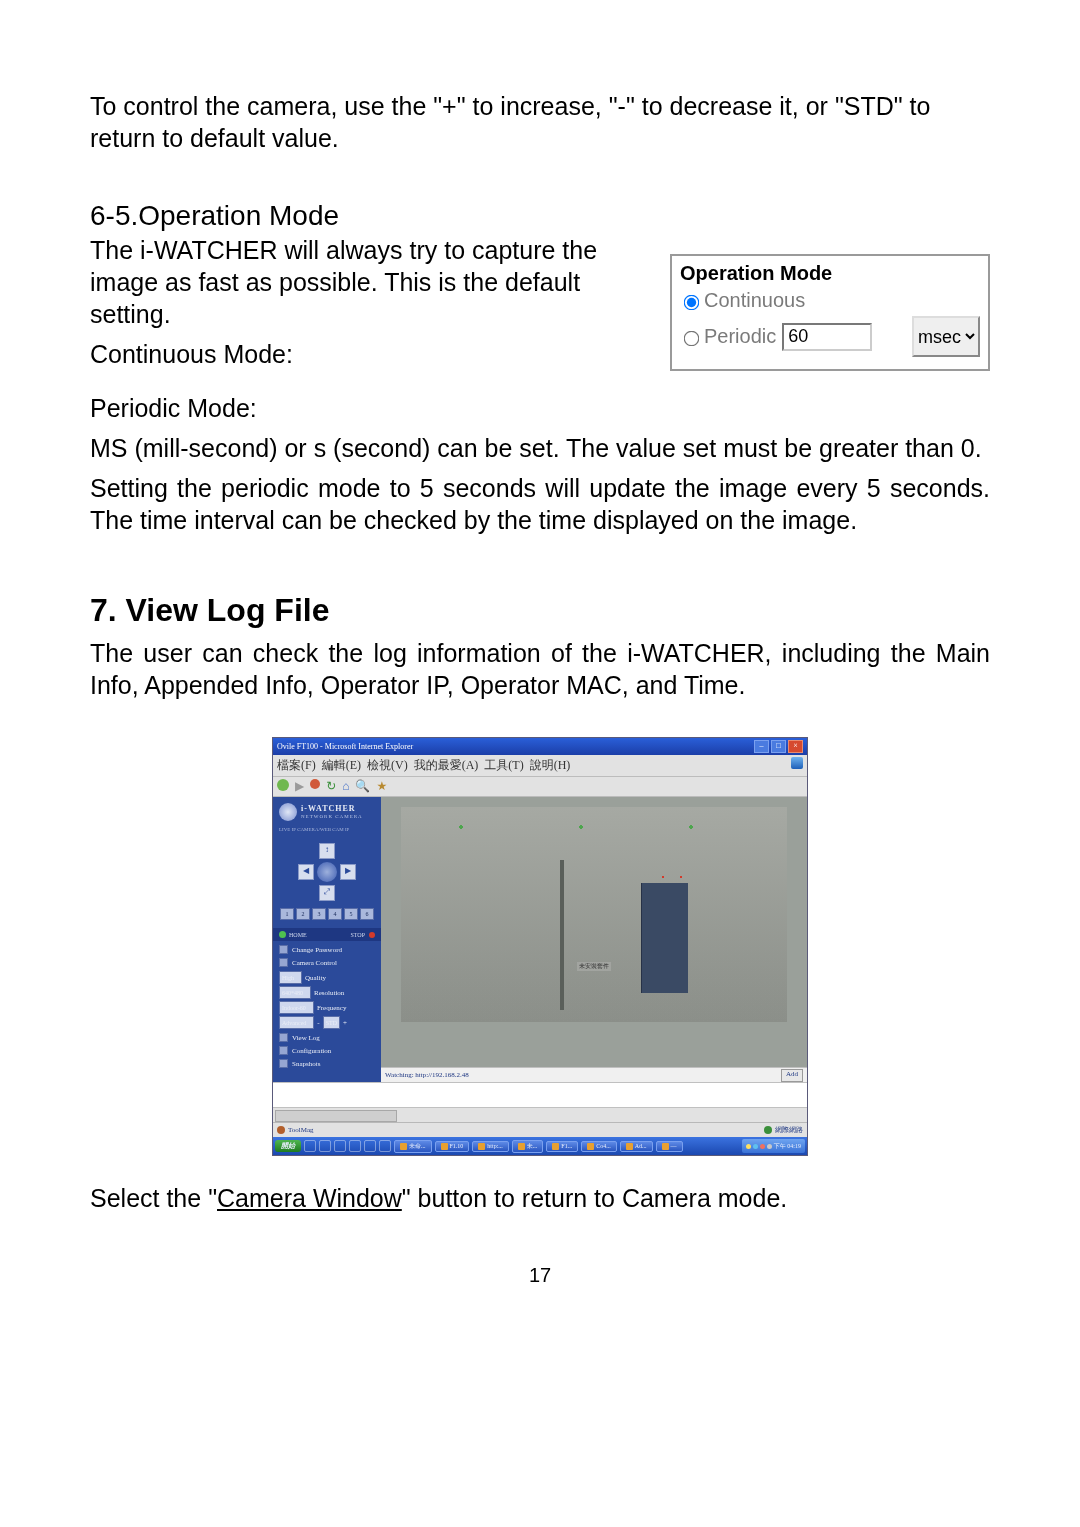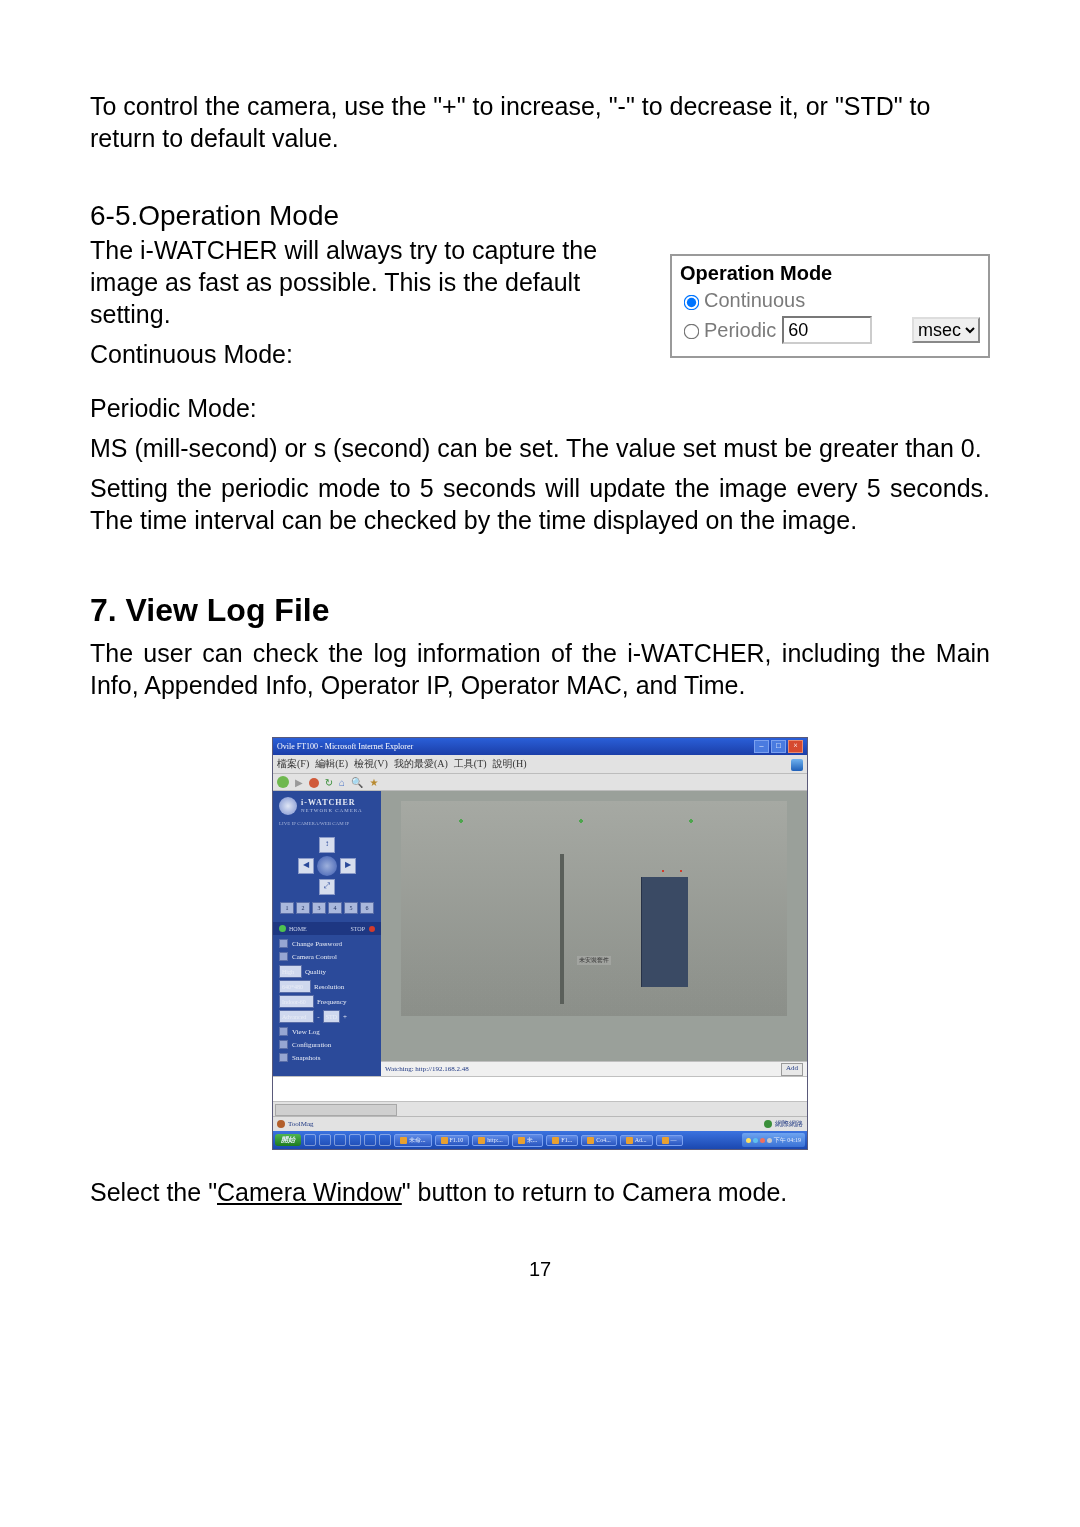--- a/index.html
+++ b/index.html
@@ -60,21 +60,21 @@
     border: 2px inset #ccc;
     width: 80px;
     height: 22px;
     font-size: 18px;
     margin-left: 6px;
     padding-left: 4px;
     box-sizing: content-box;
   }
   .unit-select {
     border: 2px outset #ddd;
-    height: 26px;
+    height: 41px;
     font-size: 18px;
     margin-left: auto;
   }
   .h2-heading {
     font-size: 32px;
     font-weight: bold;
     margin: 56px 0 8px 0;
   }
   .justify {
     text-align: justify;
@@ -107,23 +107,23 @@
     text-align: center;
     line-height: 9px;
     font-size: 8px;
   }
   .winbtn.close { background: #d64a2f; border-color:#e88a70;}
   .menu-bar, .tool-bar, .addr-bar {
     background: #e2e2e2;
     border-bottom: 1px solid #bcbcbc;
     padding: 2px 4px;
     display: flex;
-    align-items: flex-end;
+    align-items: flex-start;
     gap: 6px;
-    font-size: 10px;
+    font-size: 12px;
     color: #333;
   }
   .addr-url {
     background: #fff;
     border: 1px inset #bbb;
     flex: 1;
     padding: 1px 3px;
   }
   .go-pill {
     background: #5fae3d;

